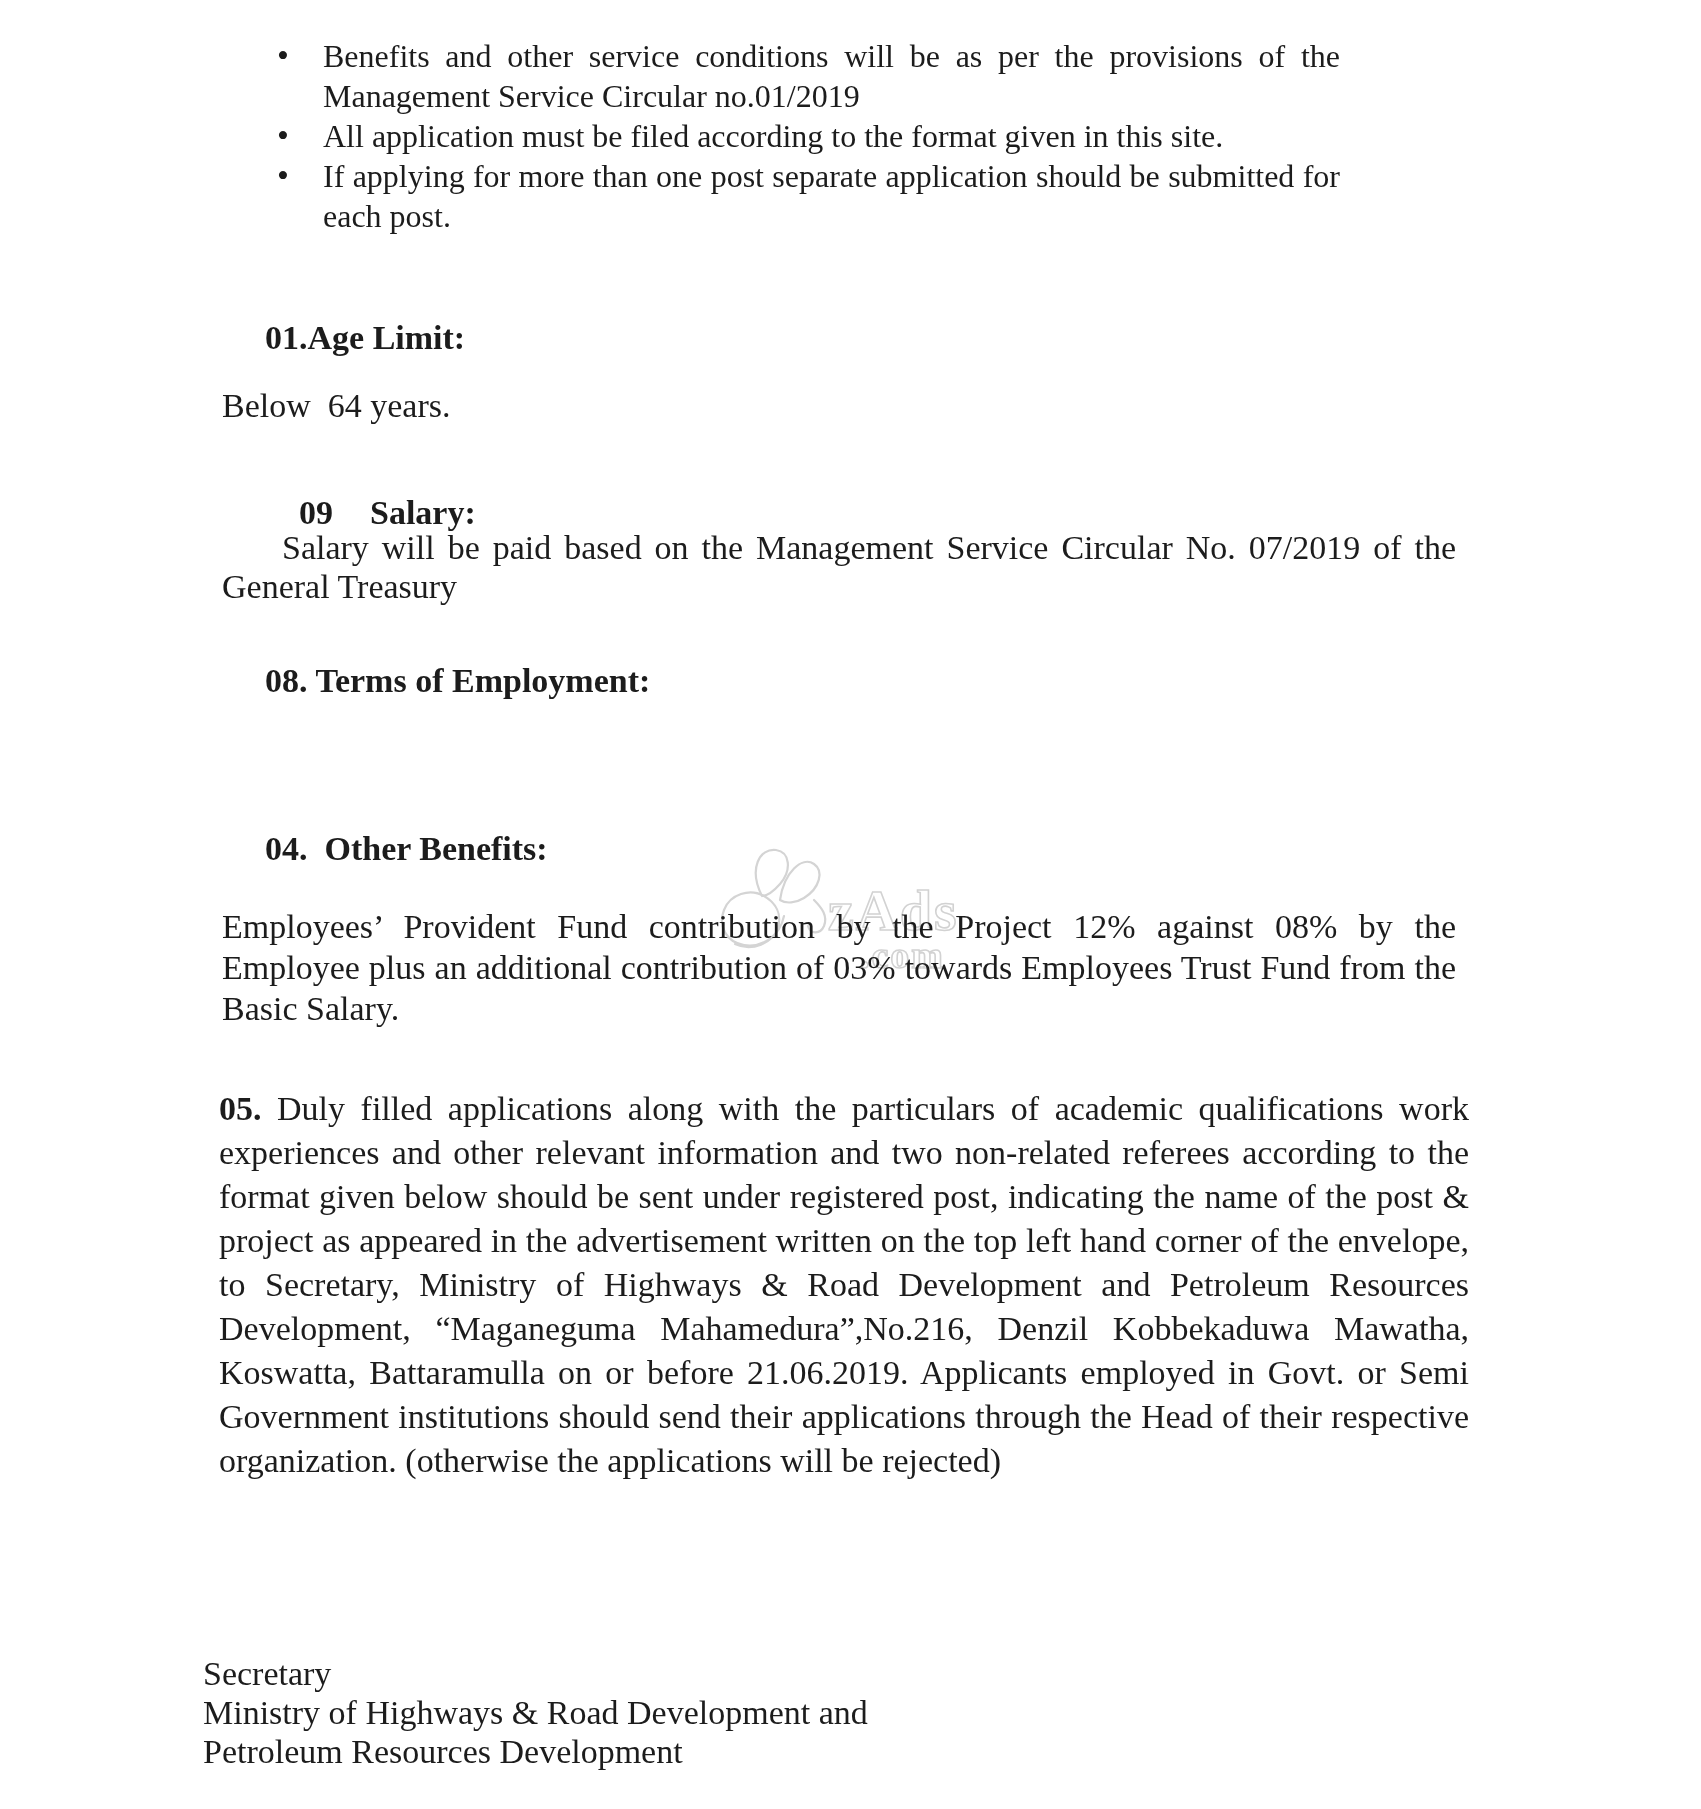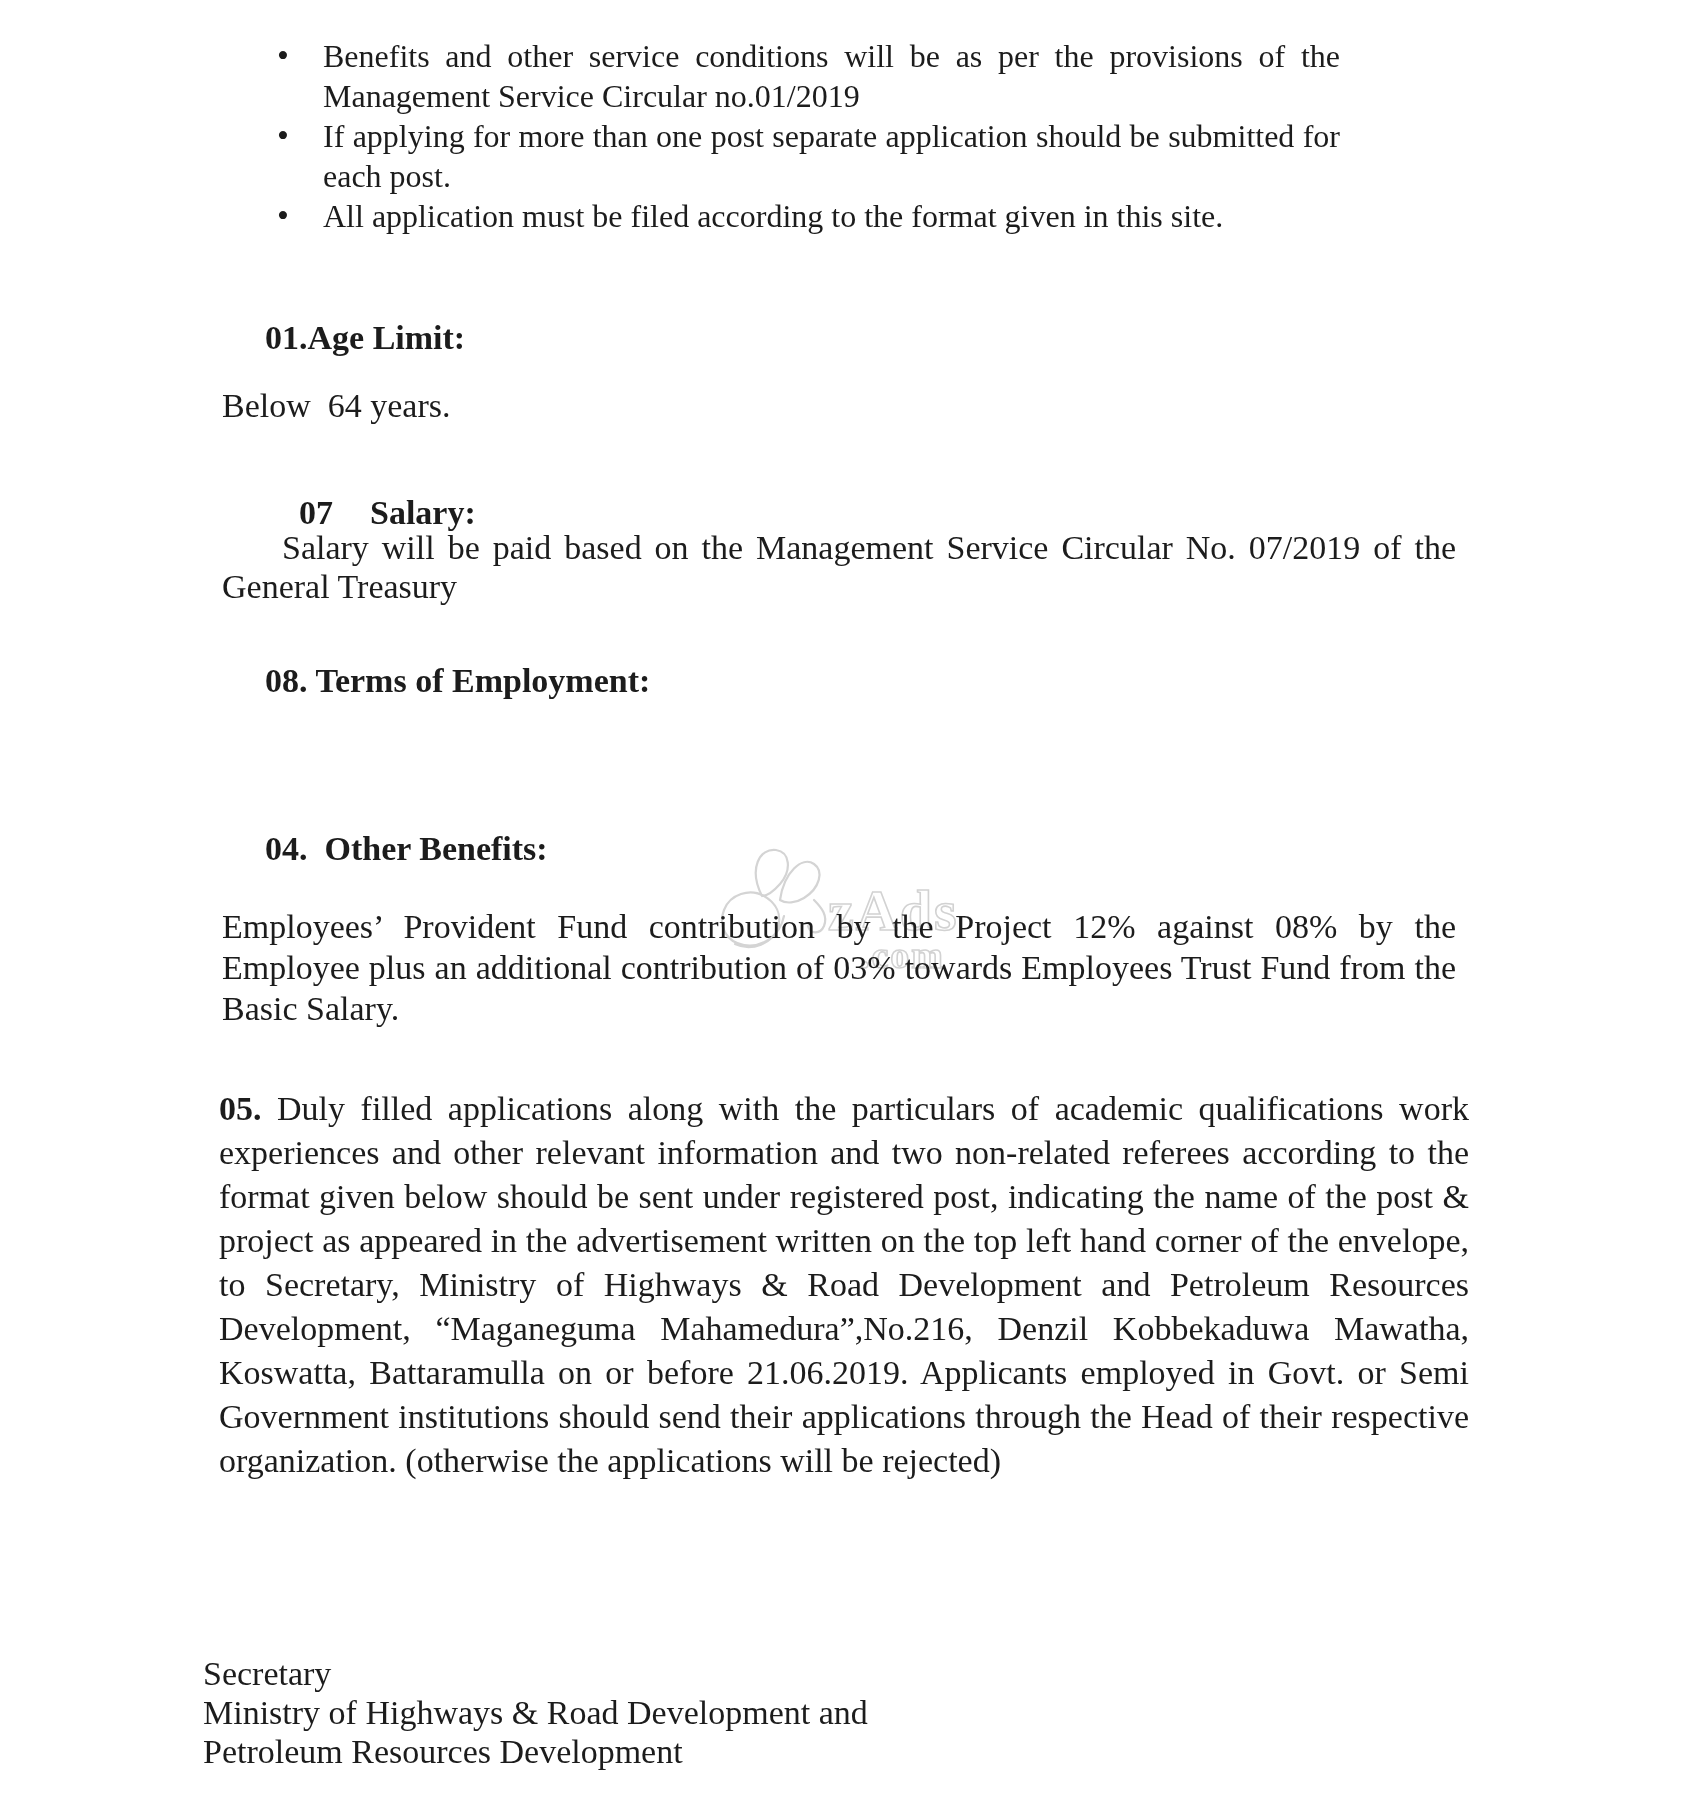--- a/index.html
+++ b/index.html
@@ -100,29 +100,29 @@
       <path d="M 92,58 C 96,30 114,14 126,22 C 136,29 132,46 116,56 C 108,61 98,62 92,58"></path>
 
       <path d="M 126,58 C 134,66 140,74 136,84 C 132,93 122,92 120,84"></path>
     </g>
     <text x="140" y="88" font-size="58" letter-spacing="2">zAds</text>
     <text x="172" y="126" font-size="38" letter-spacing="2">.com</text>
   </svg>
 
   <ul class="abs bullet-list">
     <li>Benefits and other service conditions will be as per the provisions of the Management Service Circular no.01/2019</li>
+    <li>All application must be filed according to the format given in this site.</li>
     <li>If applying for more than one post separate application should be submitted for each post.</li>
-    <li>All application must be filed according to the format given in this site.</li>
   </ul>
 
   <div class="abs heading h-01">01.Age Limit:</div>
   <div class="abs body-text below-64">Below  64 years.</div>
 
   <div class="abs heading h-02">
-    <span>07</span><span class="tab-gap"></span><span>Salary:</span>
+    <span>09</span><span class="tab-gap"></span><span>Salary:</span>
   </div>
   <div class="abs body-text para-02">Salary will be paid based on the Management Service Circular No. 07/2019 of the General Treasury</div>
 
   <div class="abs heading h-03">08. Terms of Employment:</div>
 
   <div class="abs heading h-04">04.  Other Benefits:</div>
   <div class="abs body-text para-04">Employees’ Provident Fund contribution by the Project 12% against 08% by the Employee plus an additional contribution of 03% towards Employees Trust Fund from the Basic Salary.</div>
 
   <div class="abs body-text para-05">
     <span class="num">05.</span>

